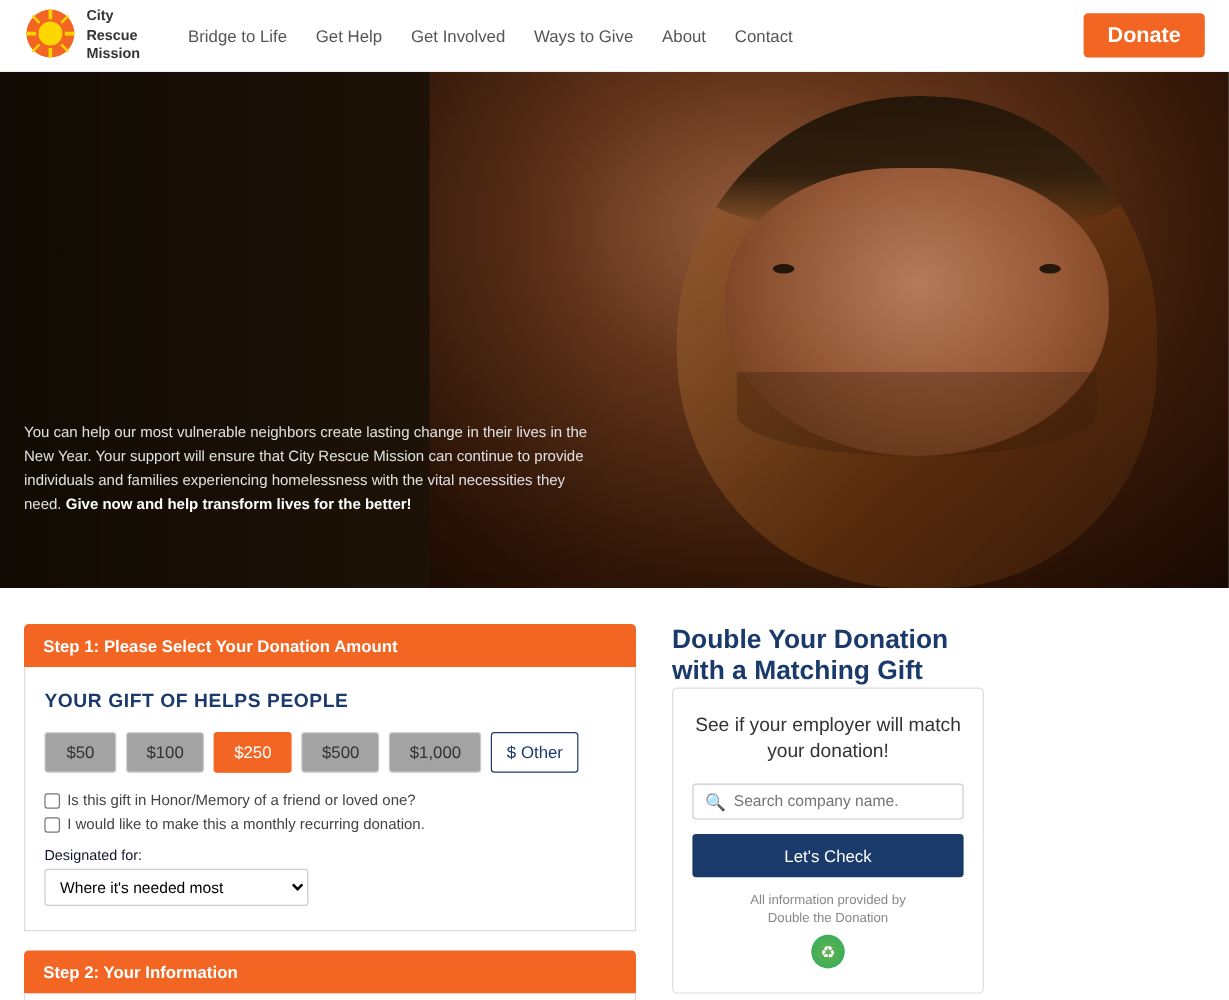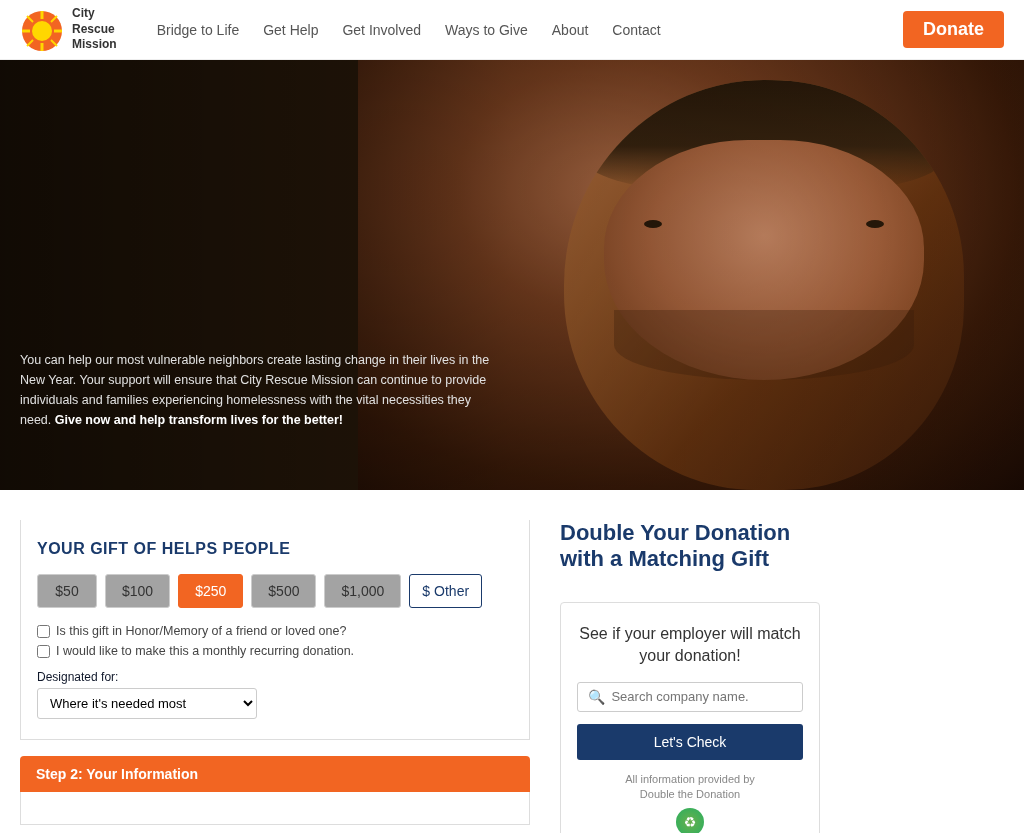--- a/index.html
+++ b/index.html
@@ -9,21 +9,21 @@
     header {
       display: flex;
       align-items: center;
       padding: 8px 20px;
       background: #fff;
       border-bottom: 1px solid #eee;
       height: 60px;
     }
     .logo-area {
       display: flex;
-      align-items: flex-end;
+      align-items: flex-start;
       gap: 8px;
       margin-right: 40px;
       text-decoration: none;
     }
     .logo-icon {
       width: 44px;
       height: 44px;
     }
     .logo-text {
       font-size: 12px;
@@ -207,21 +207,21 @@
     
     .matching-gift {
       width: 260px;
       flex-shrink: 0;
     }
     .matching-title {
       font-size: 22px;
       font-weight: bold;
       color: #1a3a6b;
       line-height: 1.2;
-      margin-bottom: 29px;
+      margin-bottom: 0;
     }
     .matching-box {
       border: 1px solid #ddd;
       border-radius: 4px;
       padding: 20px 16px;
       text-align: center;
     }
     .matching-tagline {
       font-size: 16px;
       color: #333;
@@ -337,20 +337,21 @@
     <p class="hero-desc">
       <span>You can help our most vulnerable neighbors create lasting change in their lives in the New Year. Your support will ensure that City Rescue Mission can continue to provide individuals and families experiencing homelessness with the vital necessities they need. </span><strong>Give now and help transform lives for the better!</strong>
     </p>
   </div>
 </section>
 
 <div class="main-content">
 
   <div class="donation-form">
 
+    <div class="step-header">Step 1: Please Select Your Donation Amount</div>
     <div class="step-body">
       <div class="gift-title">YOUR GIFT OF HELPS PEOPLE</div>
 
       <div class="amount-buttons">
         <button class="amt-btn">$50</button>
         <button class="amt-btn">$100</button>
         <button class="amt-btn selected">$250</button>
         <button class="amt-btn">$500</button>
         <button class="amt-btn">$1,000</button>
         <button class="amt-btn-other">

